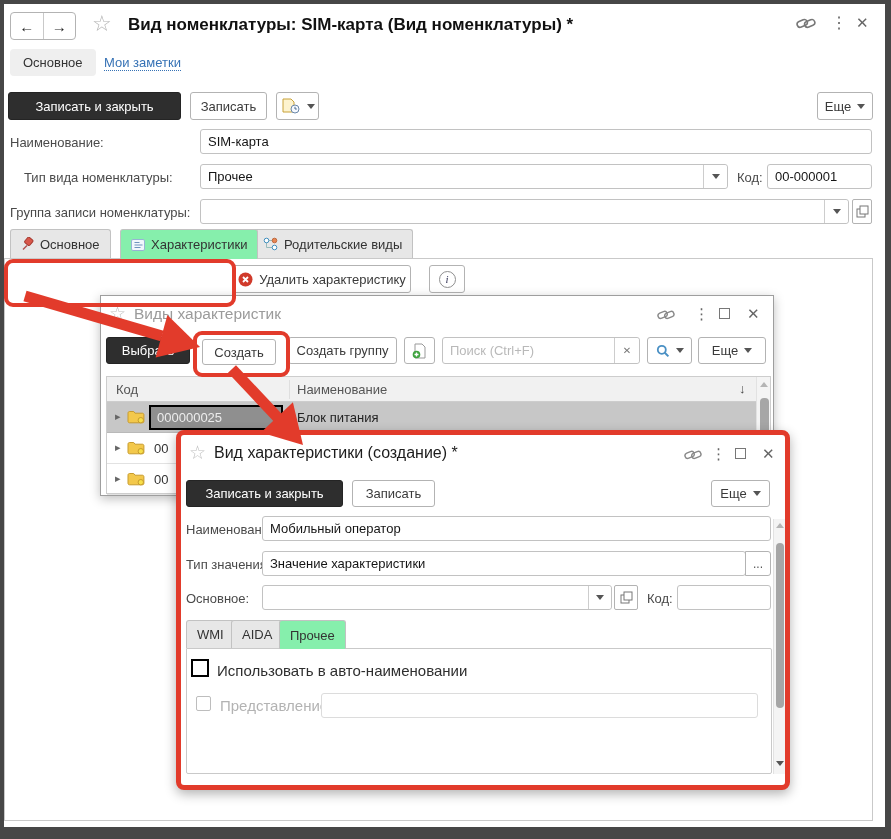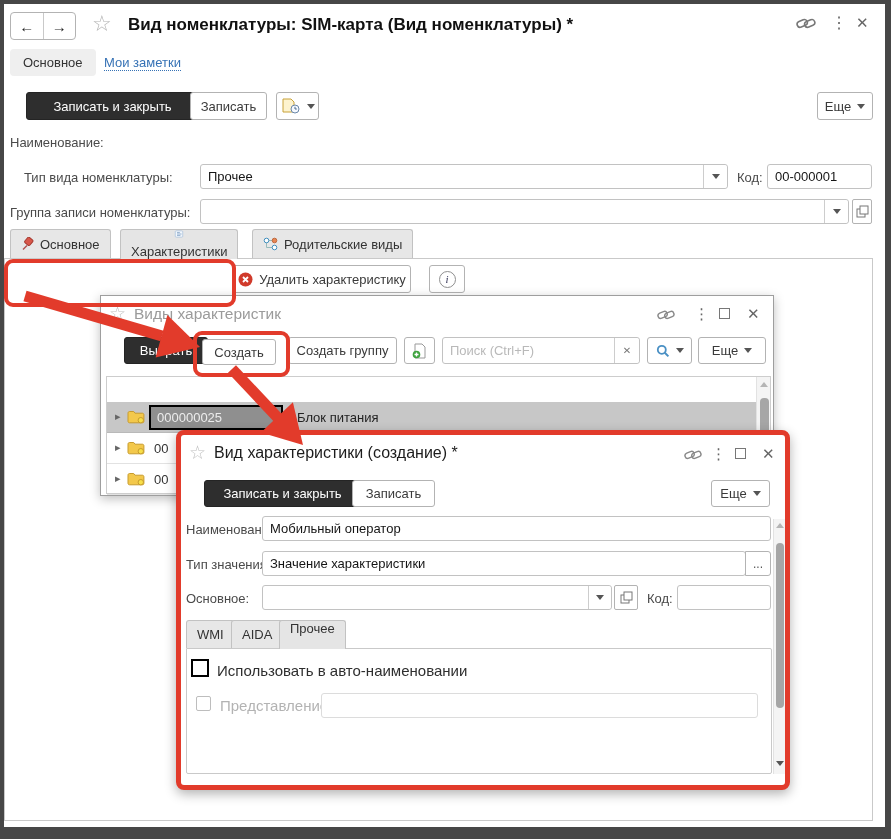--- a/index.html
+++ b/index.html
@@ -2,31 +2,31 @@
 <html><head>
 <meta charset="utf-8">
 <style>
   html,body{margin:0;padding:0;background:#fff;}
   #root{position:relative;width:891px;height:839px;background:#ffffff;overflow:hidden;
         font-family:"Liberation Sans",sans-serif;-webkit-font-smoothing:antialiased;}
   .b{position:absolute;box-sizing:border-box;font-family:"Liberation Sans",sans-serif;}
   .frame{background:#474747;}
   .btn{border:1px solid #b3b3b3;border-radius:3px;background:#fff;color:#3a3a3a;font-size:13px;
        display:flex;align-items:center;justify-content:center;gap:6px;white-space:nowrap;}
-  .btn-dark{background:#2e2e2e;color:#fff;border-color:#242424;margin-left:18px;}
+  .btn-dark{background:#2e2e2e;color:#fff;border-color:#242424;}
   .inp{border:1px solid #c2c2c2;border-radius:3px;background:#fff;font-size:13px;color:#151515;
        display:flex;align-items:center;padding:0 7px;overflow:hidden;white-space:nowrap;}
   .lbl{font-size:13px;color:#4a4a4a;white-space:nowrap;}
   .combo-cell{position:absolute;right:0;top:0;bottom:0;width:23px;border-left:1px solid #cdcdcd;
        display:flex;align-items:center;justify-content:center;background:#fff;border-radius:0 3px 3px 0;}
   .tri-d{width:0;height:0;border-left:4px solid transparent;border-right:4px solid transparent;border-top:5px solid #555;}
   .tri-u{width:0;height:0;border-left:4px solid transparent;border-right:4px solid transparent;border-bottom:5px solid #b5b5b5;}
   .tab{display:flex;align-items:center;gap:6px;padding:0 10px;font-size:13px;color:#333;background:#e7e7e7;
        border:1px solid #c2c2c2;border-bottom:none;border-radius:3px 3px 0 0;}
-  .tab.sel{background:#e5e5e5;z-index:4;flex-direction:column;}
+  .tab.sel{background:#86efac;z-index:4;}
   .winicon{color:#666;font-size:15px;line-height:1;}
   .hl{position:absolute;border:4px solid #e23b2b;border-radius:9px;pointer-events:none;}
   .dlg{position:absolute;background:#fff;border:1px solid #9e9e9e;box-shadow:0 3px 10px rgba(0,0,0,.25);}
   .scroll-groove{background:#f4f4f4;border-left:1px solid #e2e2e2;}
   .thumb{background:#a6a6a6;border-radius:4px;}
   .cellline{background:rgba(0,0,0,.08);}
   .openicon rect{fill:#fff;stroke:#777;}
 </style>
 </head>
 <body>
@@ -72,20 +72,23 @@
         <path d="M14 8.8v2.2h1.8" stroke="#4a6b8a" fill="none"></path>
       </svg>
     <span class="tri-d"></span>
   </div>
   <div class="b btn" style="left:817px;top:92px;width:56px;height:28px;">
     <span>Еще</span>
     <span class="tri-d"></span>
   </div>
 
   <div class="b lbl" style="left:10px;top:135px;">Наименование:</div>
+  <div class="b inp" style="left:200px;top:129px;width:672px;height:25px;">
+      <span>SIM-карта</span>
+    </div>
 
   <div class="b lbl" style="left:24px;top:170px;">Тип вида номенклатуры:</div>
   <div class="b inp" style="left:200px;top:164px;width:528px;height:25px;padding-right:28px;">
     <span>Прочее</span>
     <span class="combo-cell">
         <span class="tri-d"></span>
       </span>
   </div>
   <div class="b lbl" style="left:737px;top:170px;">Код:</div>
   <div class="b inp" style="left:767px;top:164px;width:105px;height:25px;">
@@ -181,20 +184,26 @@
         </svg>
       <span class="tri-d"></span>
     </div>
     <div class="b btn" style="left:597px;top:41px;width:68px;height:27px;">
       <span>Еще</span>
       <span class="tri-d"></span>
     </div>
 
     <div class="b" style="left:5px;top:80px;width:665px;height:118px;border:1px solid #cdcdcd;background:#fff;">
 
+      <div class="b" style="left:0;top:0;width:663px;height:25px;background:#f1f1f1;border-bottom:1px solid #cdcdcd;">
+        <span class="b" style="left:9px;top:5px;font-size:13px;color:#555;">Код</span>
+        <span class="b" style="left:190px;top:5px;font-size:13px;color:#555;">Наименование</span>
+        <span class="b" style="left:632px;top:4px;font-size:13px;color:#444;">↓</span>
+        <span class="b cellline" style="left:182px;top:3px;width:1px;height:19px;"></span>
+      </div>
 
       <div class="b" style="left:0;top:25px;width:663px;height:31px;background:#c7c7c7;border-bottom:1px solid #b9b9b9;">
         <span class="b" style="left:8px;top:8px;font-size:11px;color:#666;">▸</span>
         <svg class="b" style="left:20px;top:8px;" width="18" height="14" viewBox="0 0 18 14">
             <path d="M1 3.2c0-1 .6-1.7 1.5-1.7h4.2L8 3.2h7.4c.9 0 1.5.7 1.5 1.6v6.4c0 1-.6 1.6-1.5 1.6H2.5c-.9 0-1.5-.7-1.5-1.6z" fill="#f3c84b" stroke="#c79b2e"></path>
             <circle cx="13.8" cy="10.2" r="2.7" fill="#f7df49" stroke="#c79b2e"></circle>
           </svg>
         <span class="b" style="left:42px;top:3px;width:134px;height:25px;background:#8f8f8f;border:2px solid #000;display:flex;align-items:center;padding:0 6px;font-size:13px;color:#ececec;box-sizing:border-box;">000000025</span>
         <span class="b" style="left:190px;top:8px;font-size:13px;color:#222;">Блок питания</span>
       </div>

